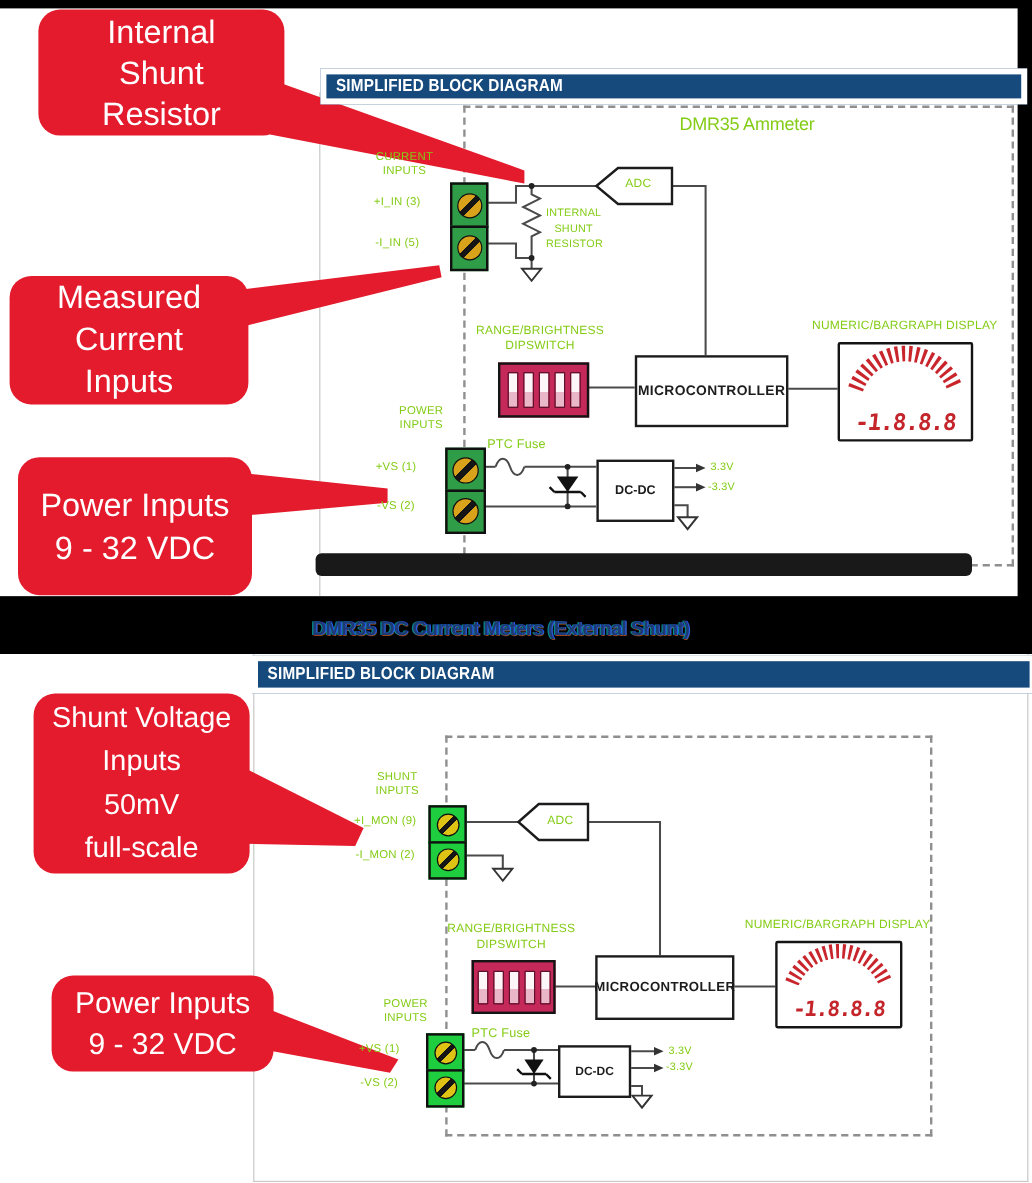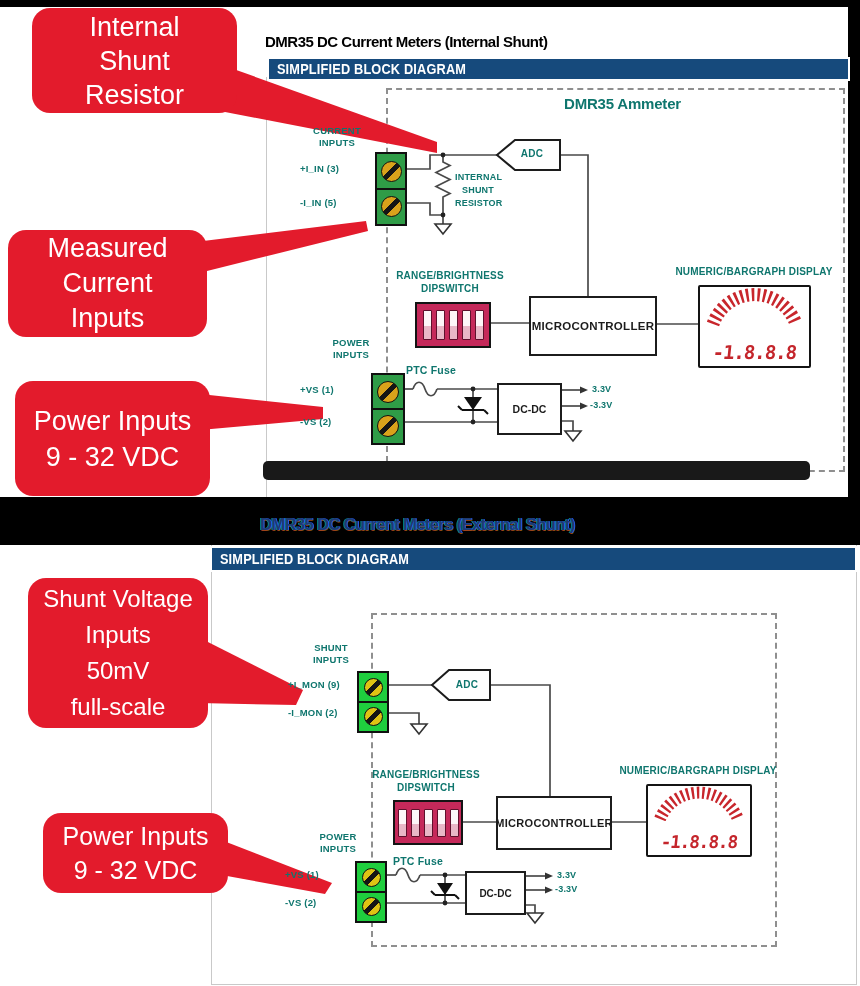--- a/index.html
+++ b/index.html
@@ -1,28 +1,28 @@
 <!DOCTYPE html>
 <html><head>
 <meta charset="utf-8">
 <style>
   html,body{margin:0;padding:0;background:#000;}
   .canvas{position:relative;width:860px;height:986px;background:#000;overflow:hidden;
           font-family:"Liberation Sans",sans-serif;}
   .panel{position:absolute;background:#fff;}
-  .lbl{position:absolute;font-weight:bold;color:#0f766e;white-space:pre-line;letter-spacing:.2px;z-index:4;}
+  .lbl{position:absolute;font-weight:normal;color:#84cc16;white-space:pre-line;letter-spacing:.2px;z-index:4;}
   .sm{font-size:9.5px;line-height:12px;}
   .ctr{text-align:center;}
-  .rt{text-align:left;}
+  .rt{text-align:center;}
   .box{position:absolute;background:#fff;border:2px solid #1c1c1c;display:flex;align-items:center;
        justify-content:center;font-weight:bold;color:#1c1c1c;z-index:3;}
   .dashedbox{position:absolute;border:2px dashed #8f8f8f;z-index:1;}
   .callout{position:absolute;background:#E31B2C;border-radius:18px;color:#fff;text-align:center;
            white-space:pre-line;z-index:5;display:flex;align-items:center;justify-content:center;}
-  .banner{position:absolute;background:#164A7C;border:2px solid #ffffff;color:#fff;z-index:3;
+  .banner{position:absolute;background:#164A7C;border:5px solid #ffffff;color:#fff;z-index:3;
           display:flex;align-items:center;}
   .banner span{font-weight:bold;font-size:14.5px;transform:scaleX(.88);transform-origin:left center;
           padding-left:9px;white-space:nowrap;letter-spacing:.2px;}
   .doc-title{position:absolute;font-weight:bold;font-size:15px;letter-spacing:-.5px;color:#000;z-index:4;white-space:nowrap;}
   .term{position:absolute;z-index:3;}
   .cell{border:2.4px solid #101010;display:flex;align-items:center;justify-content:center;}
   .cell+.cell{margin-top:-2.4px;}
   .screw{border-radius:50%;background:
      linear-gradient(135deg, rgba(0,0,0,0) 41%, #151515 41%, #151515 59%, rgba(0,0,0,0) 59%), var(--sc);
      border:1.6px solid #101010;}
@@ -44,21 +44,20 @@
   .p2border{position:absolute;border:1.5px solid #c9c9c9;border-top:none;z-index:1;}
 </style>
 </head>
 <body>
 
 <div class="canvas">
 
   <div class="panel" style="left:0;top:7px;width:848px;height:490px;"></div>
   <div class="panel" style="left:0;top:545px;width:860px;height:441px;"></div>
 
-  <div class="doc-title" style="left:265px;top:33px;">DMR35 DC Current Meters (Internal Shunt)</div>
   <div class="banner" style="left:267px;top:57px;width:579px;height:20px;">
     <span>SIMPLIFIED BLOCK DIAGRAM</span>
   </div>
   <div class="grayline" style="left:266px;top:77px;height:420px;"></div>
 
   <div class="dashedbox" style="left:386px;top:88px;width:455px;height:380px;"></div>
   <div class="lbl ctr" style="left:500px;top:95px;width:245px;font-size:15px;letter-spacing:-.2px;">DMR35 Ammeter</div>
 
   <svg class="overlay" width="860" height="986" viewBox="0 0 860 986">
 

